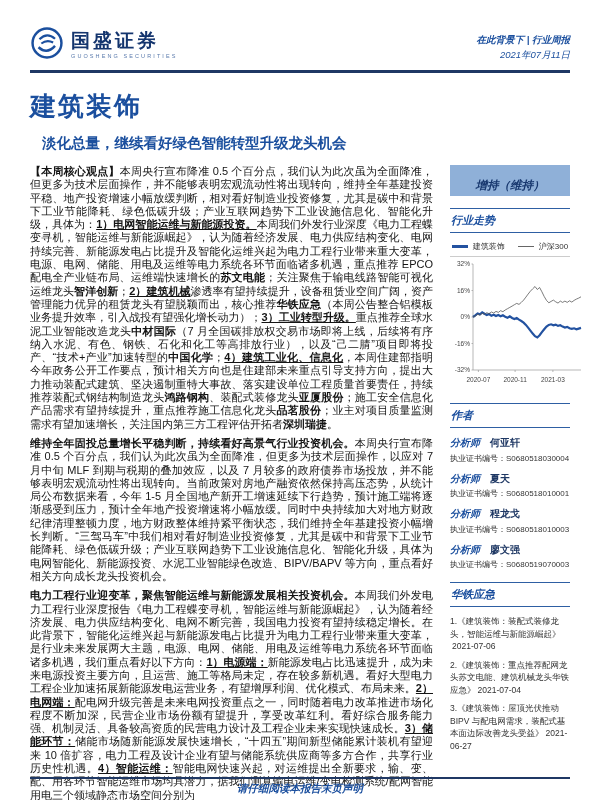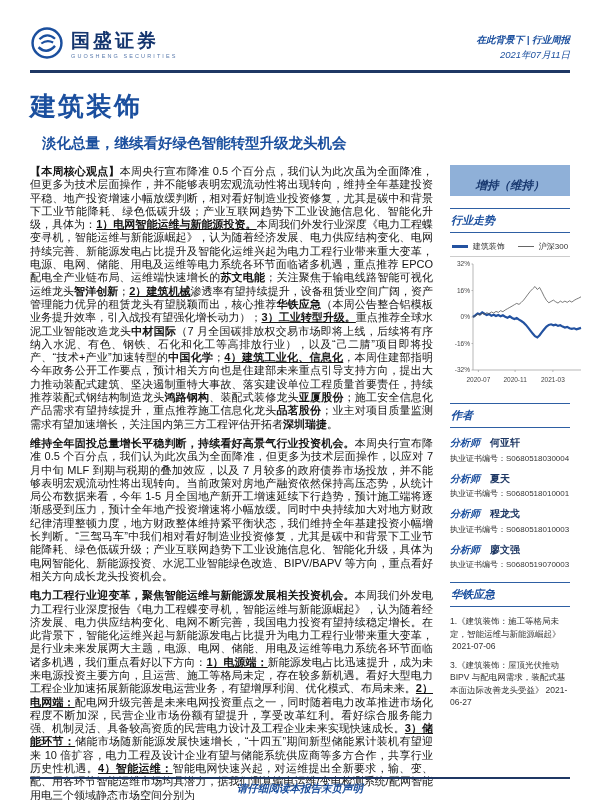--- a/index.html
+++ b/index.html
@@ -160,23 +160,26 @@
               <div class="cert">
                 <span>执业证书编号：</span><span>S0680519070003</span>
               </div>
             </div>
           </div>
 
         <div class="section-title">华铁应急</div>
         <div>
 
             <div class="rel-item">
-              <span>1.</span><span>《建筑装饰：施工等格局未定，智能运维与新能源崛起》</span><span class="dt">2021-07-06</span>
+              <span>1.</span><span>《建筑装饰：装配式装修龙头，智能运维与新能源崛起》</span><span class="dt">2021-07-06</span>
             </div>
 
+            <div class="rel-item">
+              <span>2.</span><span>《建筑装饰：重点推荐配网龙头苏文电能、建筑机械龙头华铁应急》</span><span class="dt">2021-07-04</span>
+            </div>
 
             <div class="rel-item">
               <span>3.</span><span>《建筑装饰：屋顶光伏推动 BIPV 与配电网需求，装配式基本面边际改善龙头受益》</span><span class="dt">2021-06-27</span>
             </div>
           </div>
       </div>
 
     </div>
   </div>
 

